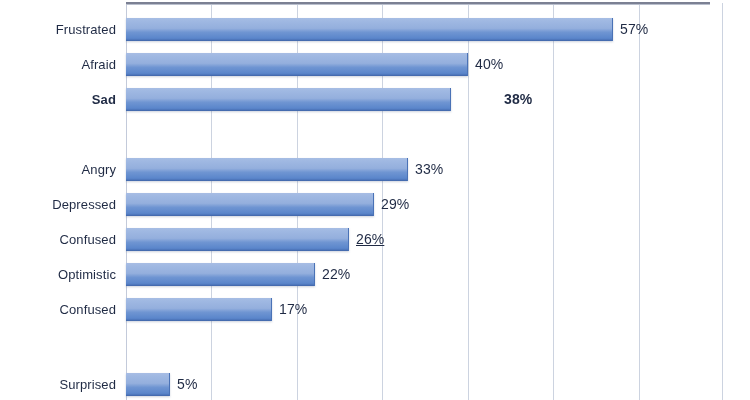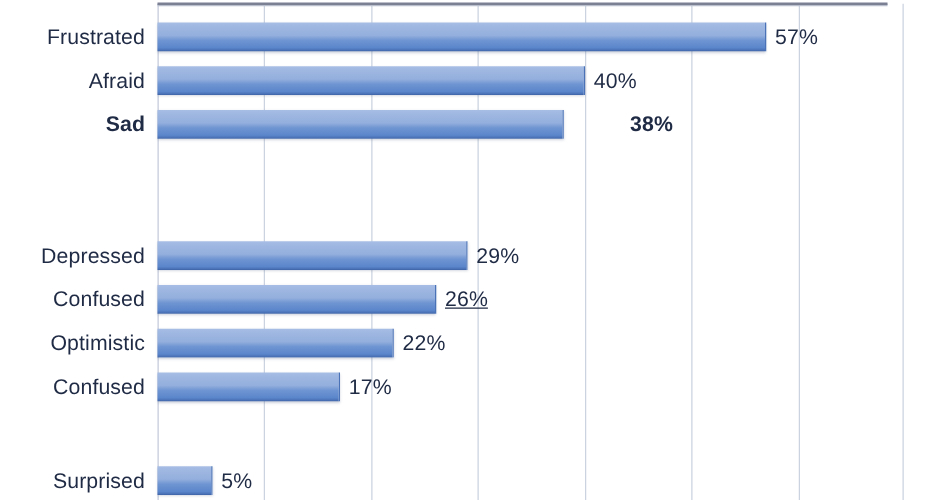--- a/index.html
+++ b/index.html
@@ -61,21 +61,21 @@
     right: 0;
     height: 23px;
   }
 
   .cat-label {
     position: absolute;
     left: 0;
     width: 116px;
     text-align: right;
     line-height: 23px;
-    font-size: 17px;
+    font-size: 13px;
     color: #1f2a44;
     white-space: nowrap;
     letter-spacing: 0.1px;
   }
 
   .bar-wrap {
     position: absolute;
     left: 126px;
     top: 0;
     height: 23px;
@@ -95,21 +95,21 @@
                 #486fb4 97%,
                 #3c61a2 100%);
     border-right: 1px solid #4a72b6;
     box-shadow: 0 1px 2px rgba(90, 105, 140, 0.30);
   }
 
   .value-label {
     position: absolute;
     top: 0;
     line-height: 23px;
-    font-size: 17px;
+    font-size: 14px;
     color: #1f2a44;
     white-space: nowrap;
     letter-spacing: 0.1px;
   }
 </style>
 </head>
 <body>
 
 <div id="chart-root">
 
@@ -144,20 +144,27 @@
 
   <div class="row" style="top:88px;font-weight:bold;">
     <div class="cat-label">Sad</div>
     <div class="bar-wrap">
       <div class="bar" style="width:324px;"></div>
       <div class="value-label" style="left:332px;margin-left:46px;">38%</div>
     </div>
   </div>
 
 
+  <div class="row" style="top:158px;">
+    <div class="cat-label">Angry</div>
+    <div class="bar-wrap">
+      <div class="bar" style="width:281px;"></div>
+      <div class="value-label" style="left:289px;">33%</div>
+    </div>
+  </div>
 
   <div class="row" style="top:193px;padding-left:32px;">
     <div class="cat-label">Depressed</div>
     <div class="bar-wrap">
       <div class="bar" style="width:247px;"></div>
       <div class="value-label" style="left:255px;">29%</div>
     </div>
   </div>
 
   <div class="row" style="top:228px;">

